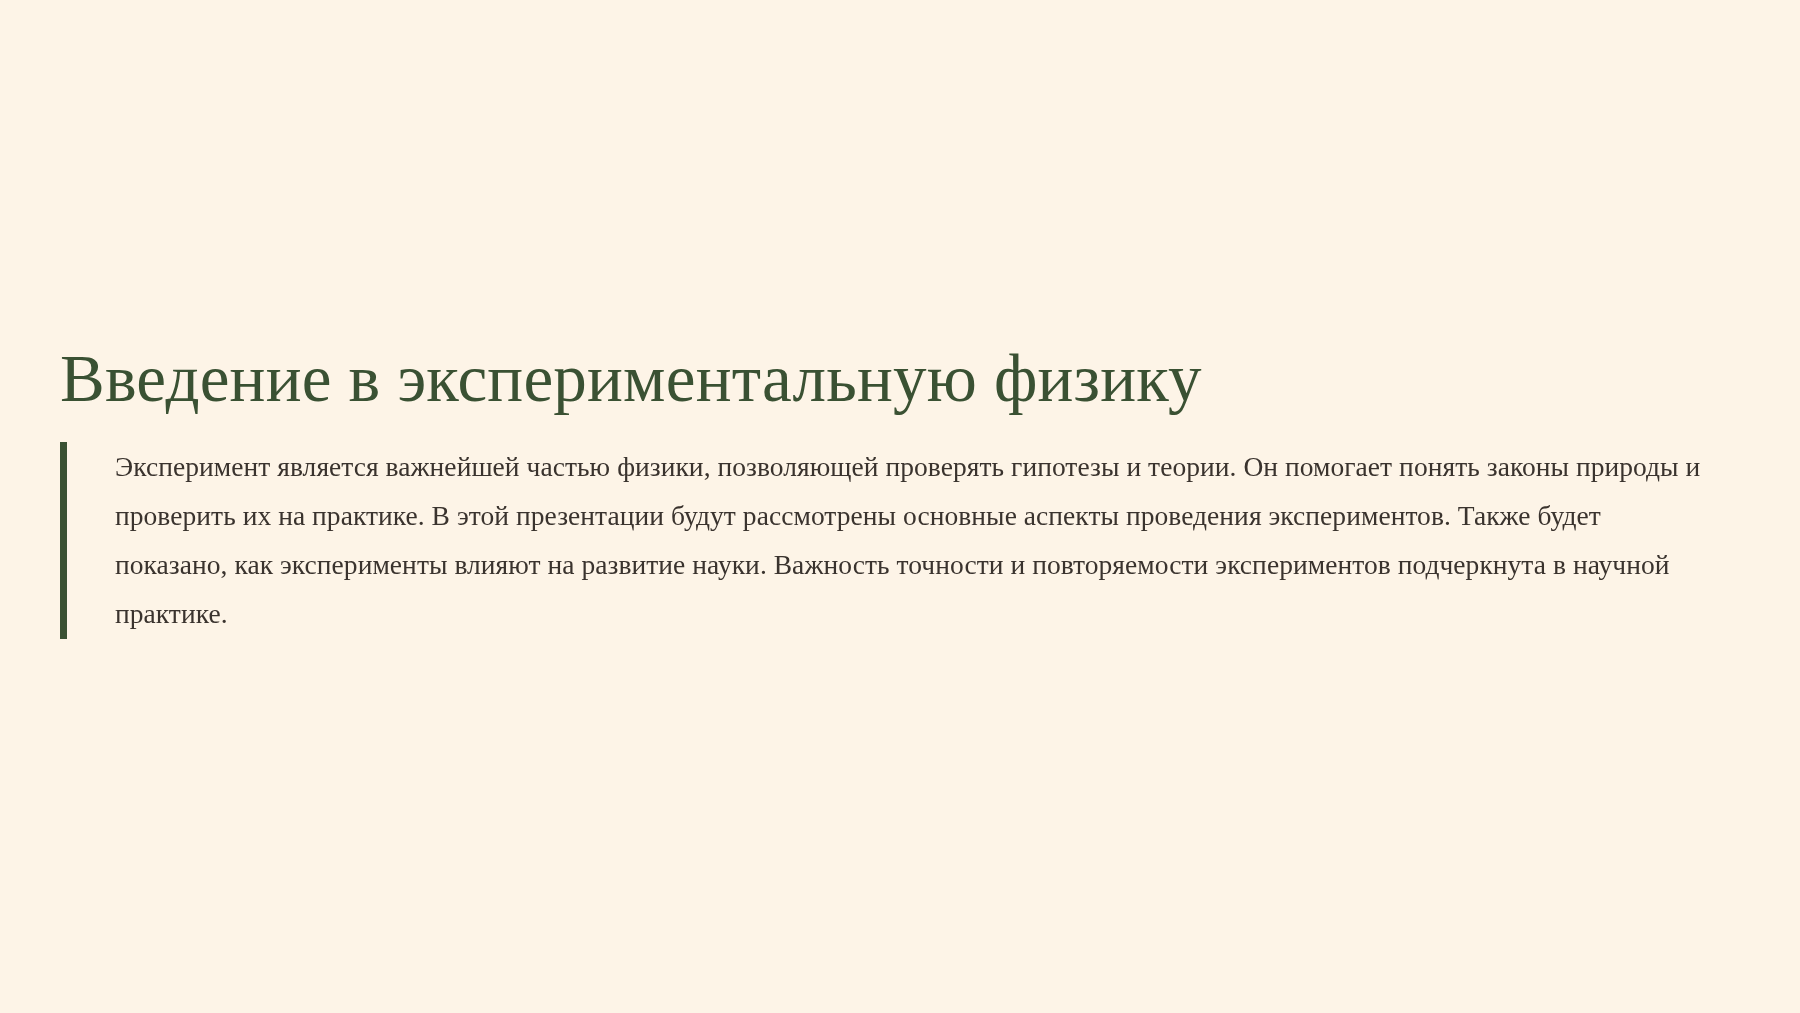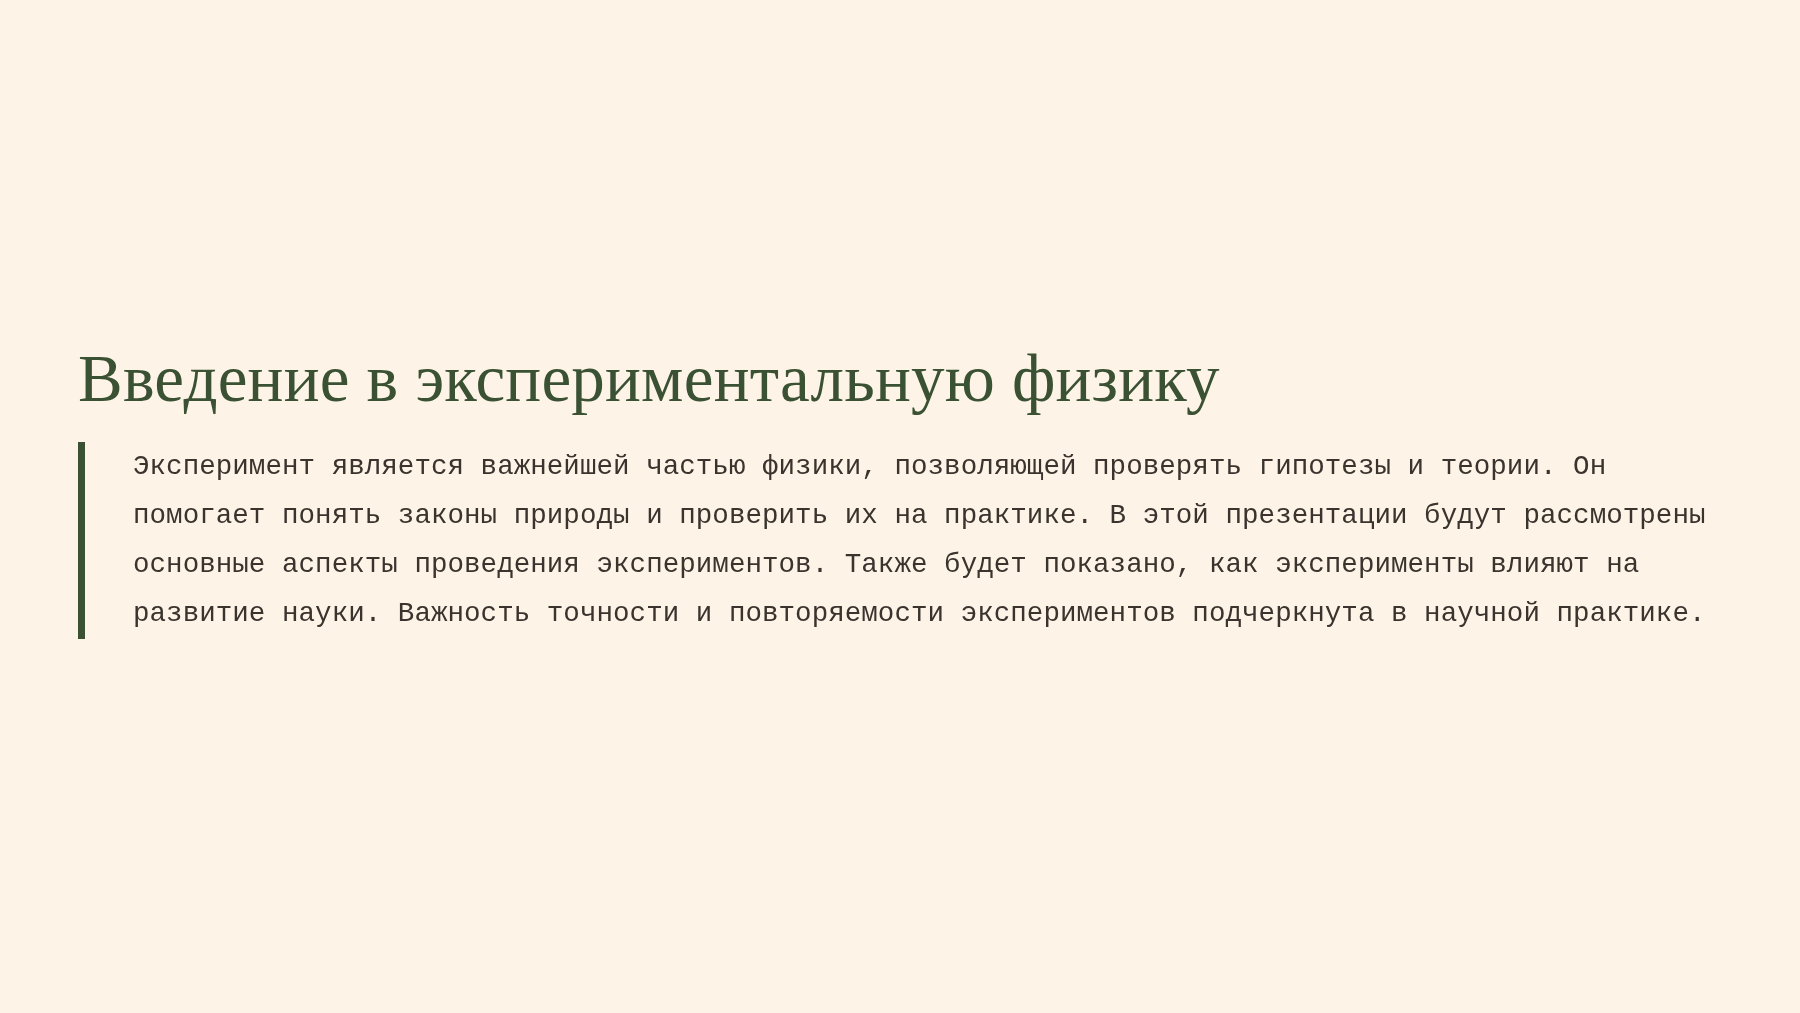--- a/index.html
+++ b/index.html
@@ -20,21 +20,21 @@
   .slide {
     position: relative;
     width: 1800px;
     height: 1013px;
     background: #fdf4e7;
     box-sizing: border-box;
   }
 
   .slide-content {
     position: absolute;
-    left: 78px;
+    left: 60px;
     top: 342px;
     width: 1660px;
   }
 
   .slide-title {
     margin: 0;
     padding: 0;
     font-family: "Liberation Serif", "DejaVu Serif", serif;
     font-size: 67px;
     line-height: 1.08;
@@ -56,21 +56,21 @@
     left: 0;
     top: 0;
     width: 7px;
     height: 197px;
     background: #3a5133;
   }
 
   .body-text {
     margin: 0;
     padding: 0;
-    font-family: Liberation Mono, monospace;
+    font-family: Liberation Serif, serif;
     font-size: 27.5px;
     line-height: 49px;
     font-weight: 400;
     color: #3a332e;
     max-width: 1600px;
     text-align: left;
     letter-spacing: 0.05px;
   }
 </style>
 </head>

